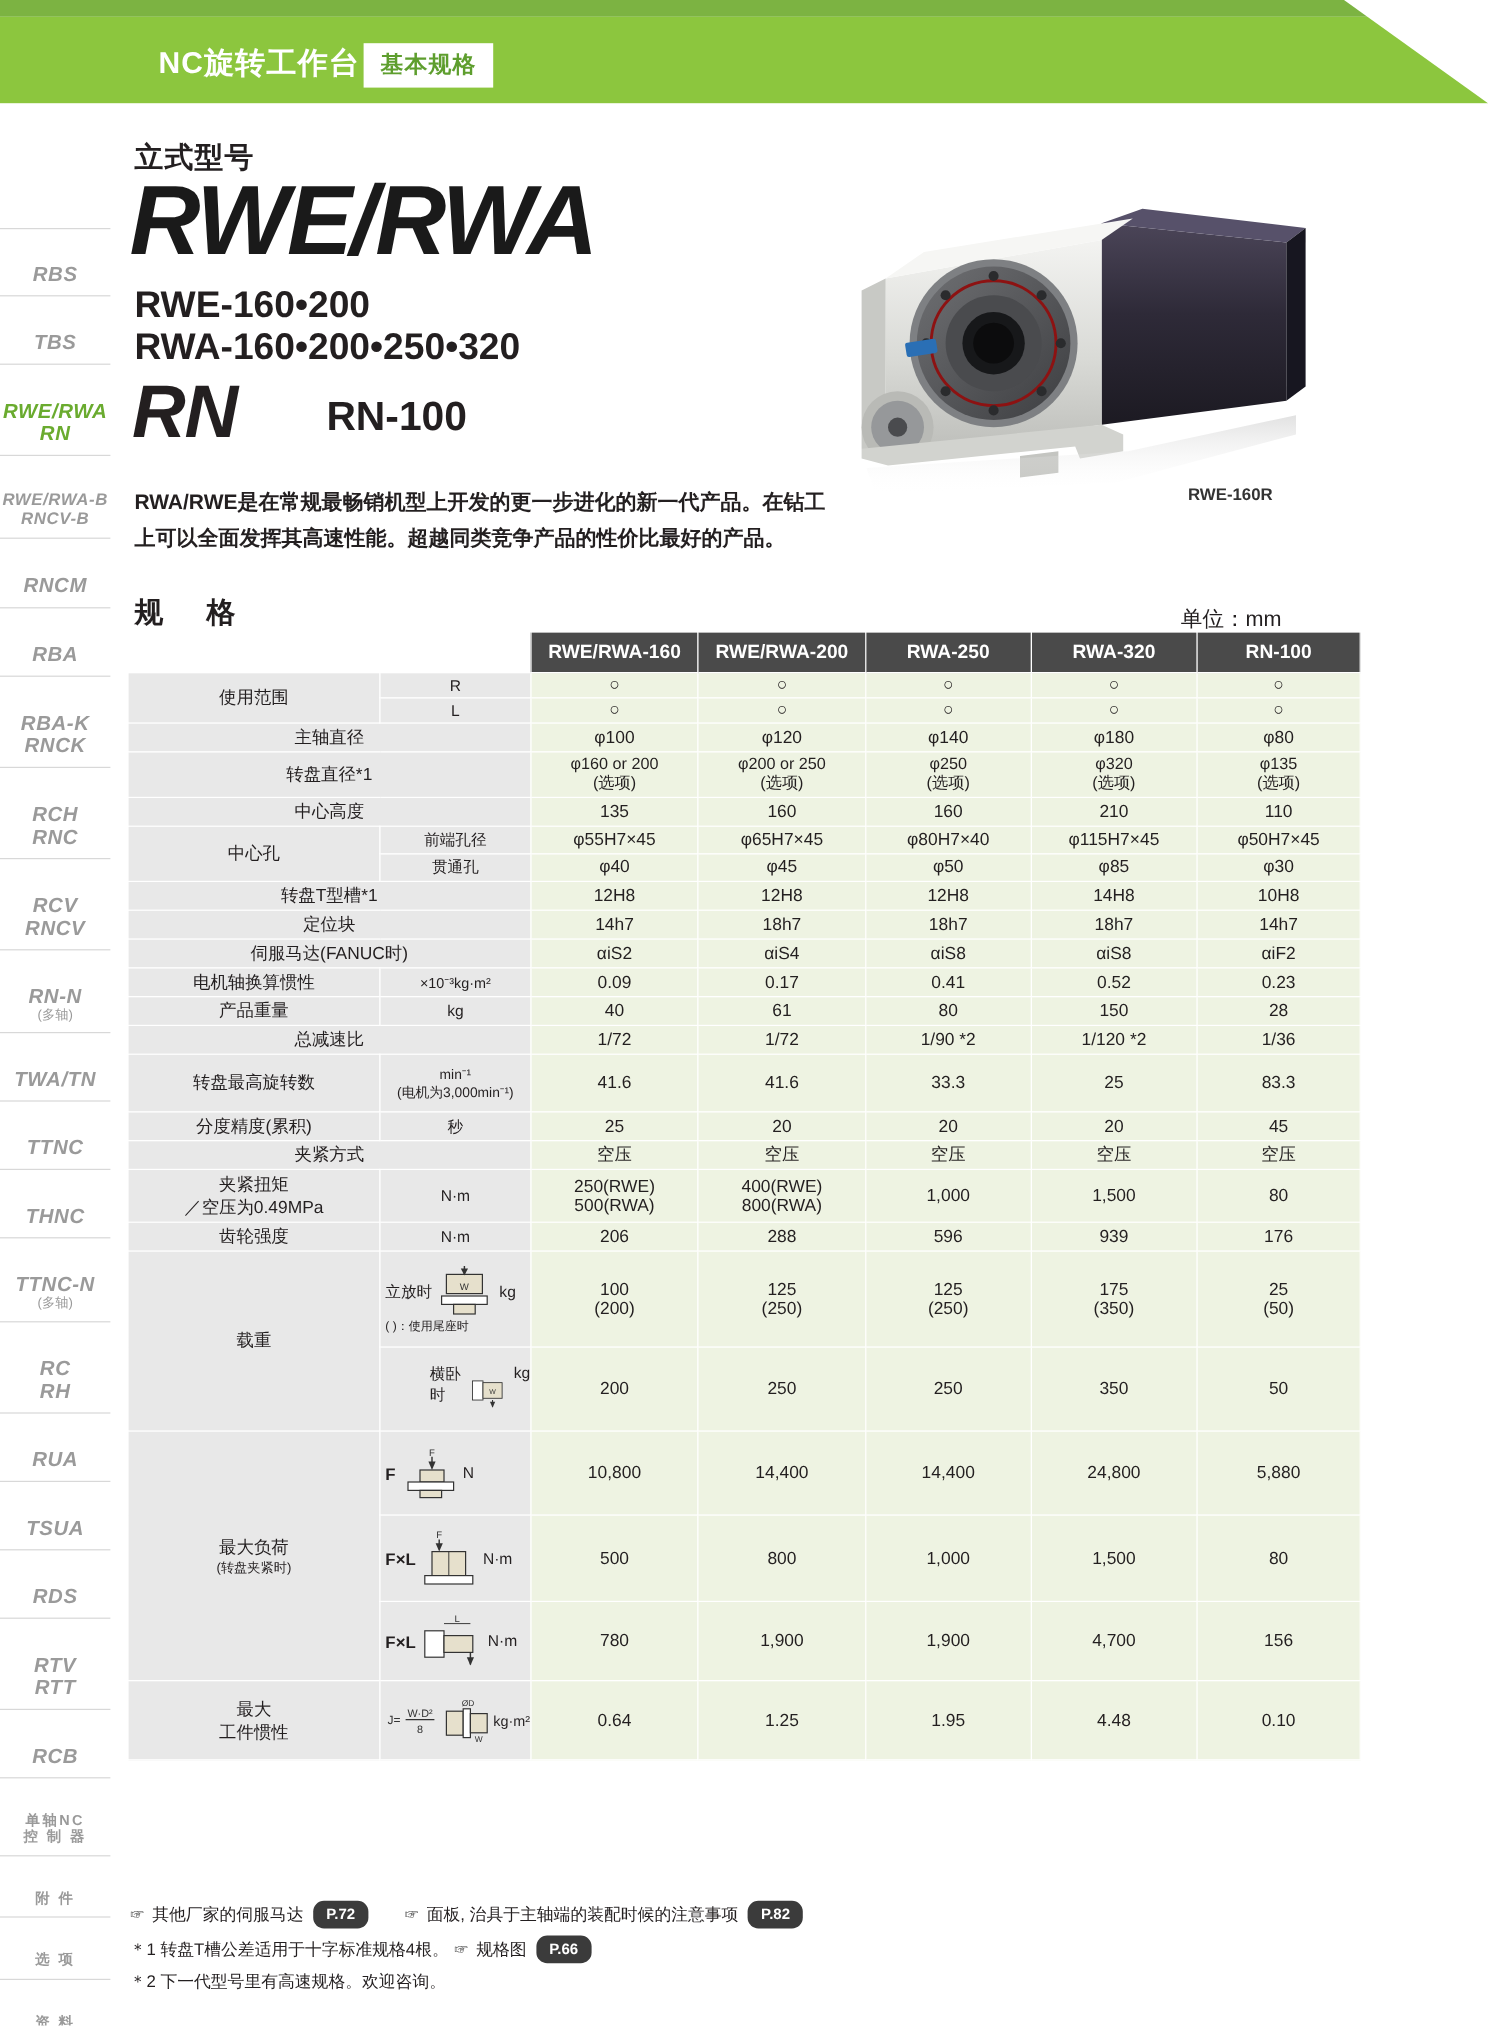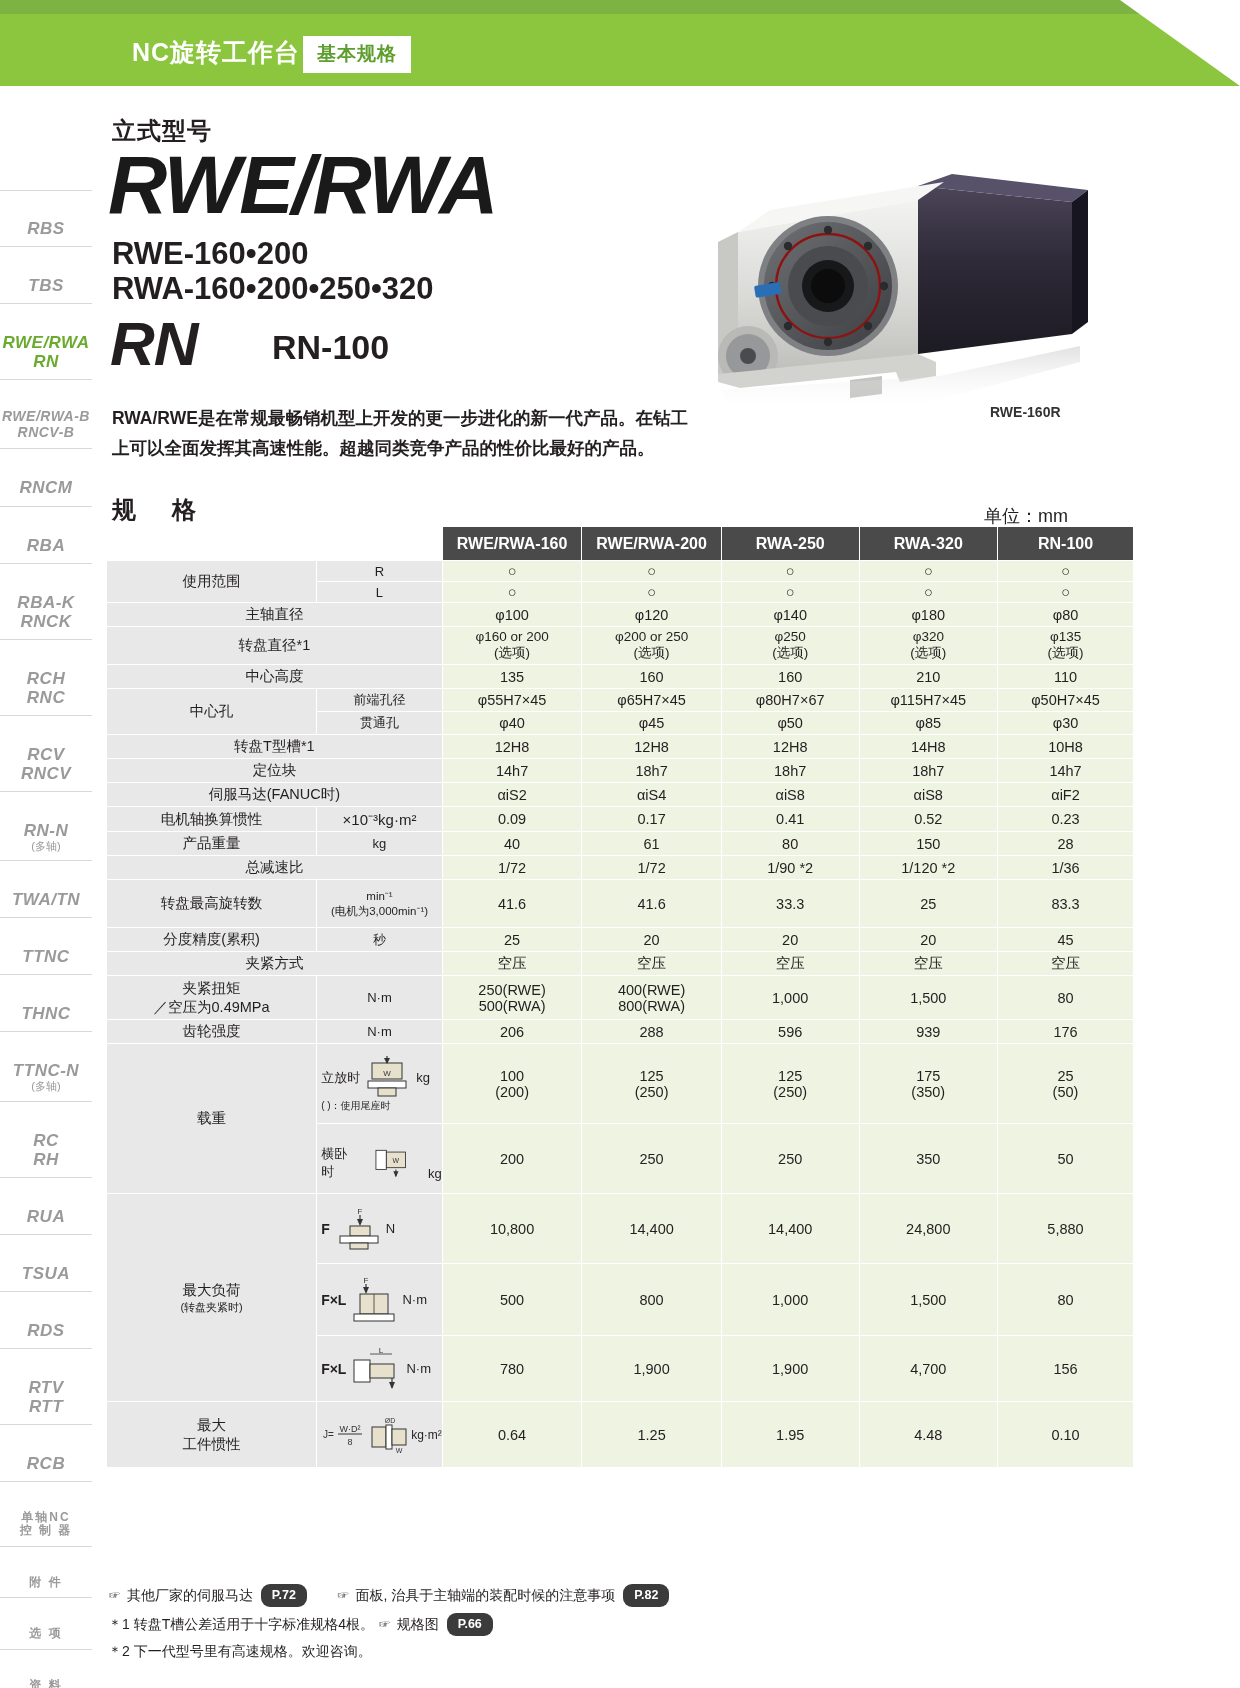--- a/index.html
+++ b/index.html
@@ -359,21 +359,21 @@
       <td class="val">160</td>
       <td class="val">210</td>
       <td class="val">110</td>
     </tr>
 
     <tr>
       <td class="lbl" rowspan="2">中心孔</td>
       <td class="lbl-r">前端孔径</td>
       <td class="val">φ55H7×45</td>
       <td class="val">φ65H7×45</td>
-      <td class="val">φ80H7×67</td>
+      <td class="val">φ80H7×40</td>
       <td class="val">φ115H7×45</td>
       <td class="val">φ50H7×45</td>
     </tr>
     <tr>
       <td class="lbl-r">贯通孔</td>
       <td class="val">φ40</td>
       <td class="val">φ45</td>
       <td class="val">φ50</td>
       <td class="val">φ85</td>
       <td class="val">φ30</td>
@@ -401,21 +401,21 @@
       <td class="lbl" colspan="2">伺服马达(FANUC时)</td>
       <td class="val">αiS2</td>
       <td class="val">αiS4</td>
       <td class="val">αiS8</td>
       <td class="val">αiS8</td>
       <td class="val">αiF2</td>
     </tr>
 
     <tr>
       <td class="lbl">电机轴换算惯性</td>
-      <td class="lbl-r" style="font-size:15px">×10⁻³kg·m²</td>
+      <td class="lbl-r" style="font-size:12px">×10⁻³kg·m²</td>
       <td class="val">0.09</td>
       <td class="val">0.17</td>
       <td class="val">0.41</td>
       <td class="val">0.52</td>
       <td class="val">0.23</td>
     </tr>
 
     <tr>
       <td class="lbl">产品重量</td>
       <td class="lbl-r">kg</td>
@@ -513,21 +513,21 @@
 (250)</td>
       <td class="val" style="white-space:pre-line">125
 (250)</td>
       <td class="val" style="white-space:pre-line">175
 (350)</td>
       <td class="val" style="white-space:pre-line">25
 (50)</td>
     </tr>
     <tr style="height:70px">
       <td class="lbl" style="text-align:left;padding:0">
-        <div style="display:flex;align-items:flex-end;gap:14px;padding-left:4px;">
+        <div style="display:flex;align-items:flex-start;gap:2px;padding-left:4px;margin-left:37px;">
           <span style="font-size:13px">横卧时</span>
           <svg width="52" height="44" viewBox="0 0 52 44">
             <rect x="8" y="12" width="12" height="22" fill="#fff" stroke="#333" stroke-width="1"></rect>
             <rect x="20" y="14" width="22" height="18" fill="#e6e0cc" stroke="#333" stroke-width="1"></rect>
             <line x1="31" y1="34" x2="31" y2="42" stroke="#333" stroke-width="1.2"></line>
             <polygon points="31,43 28,36 34,36" fill="#333"></polygon>
             <text x="31" y="27" font-size="8" text-anchor="middle" fill="#333" font-family="Liberation Sans">W</text>
           </svg>
           <span style="font-size:13px">kg</span>
         </div>

